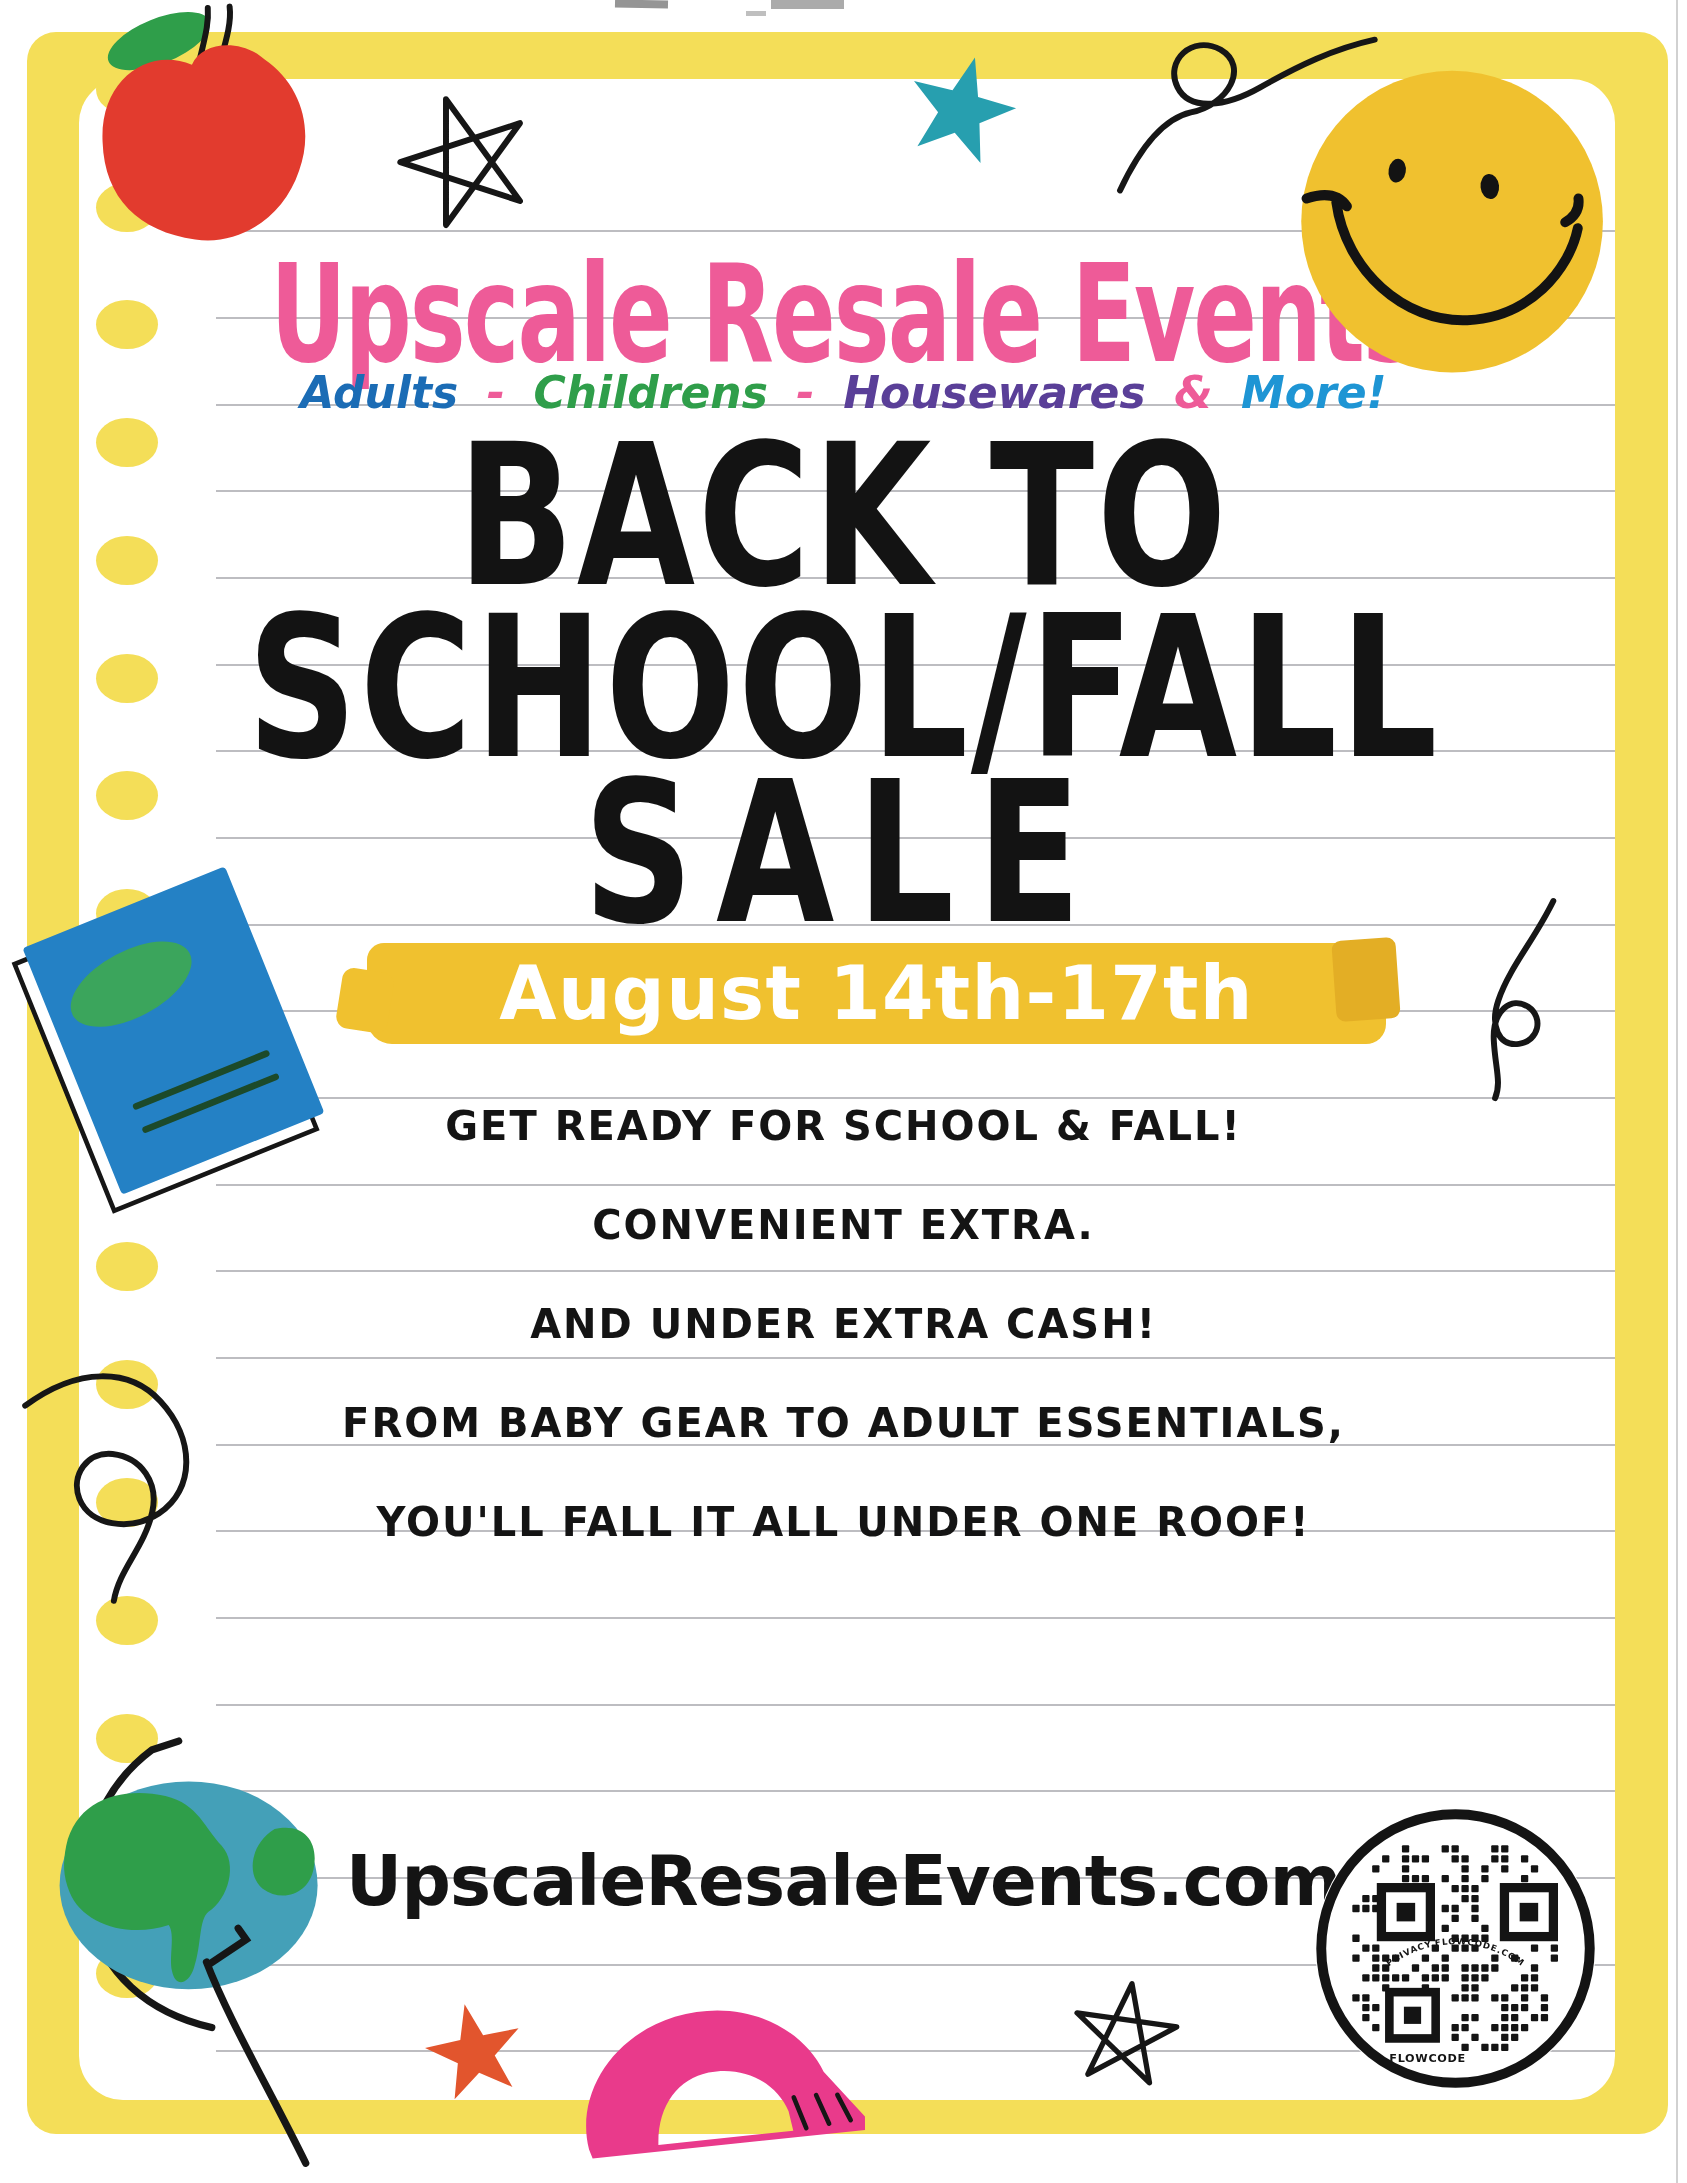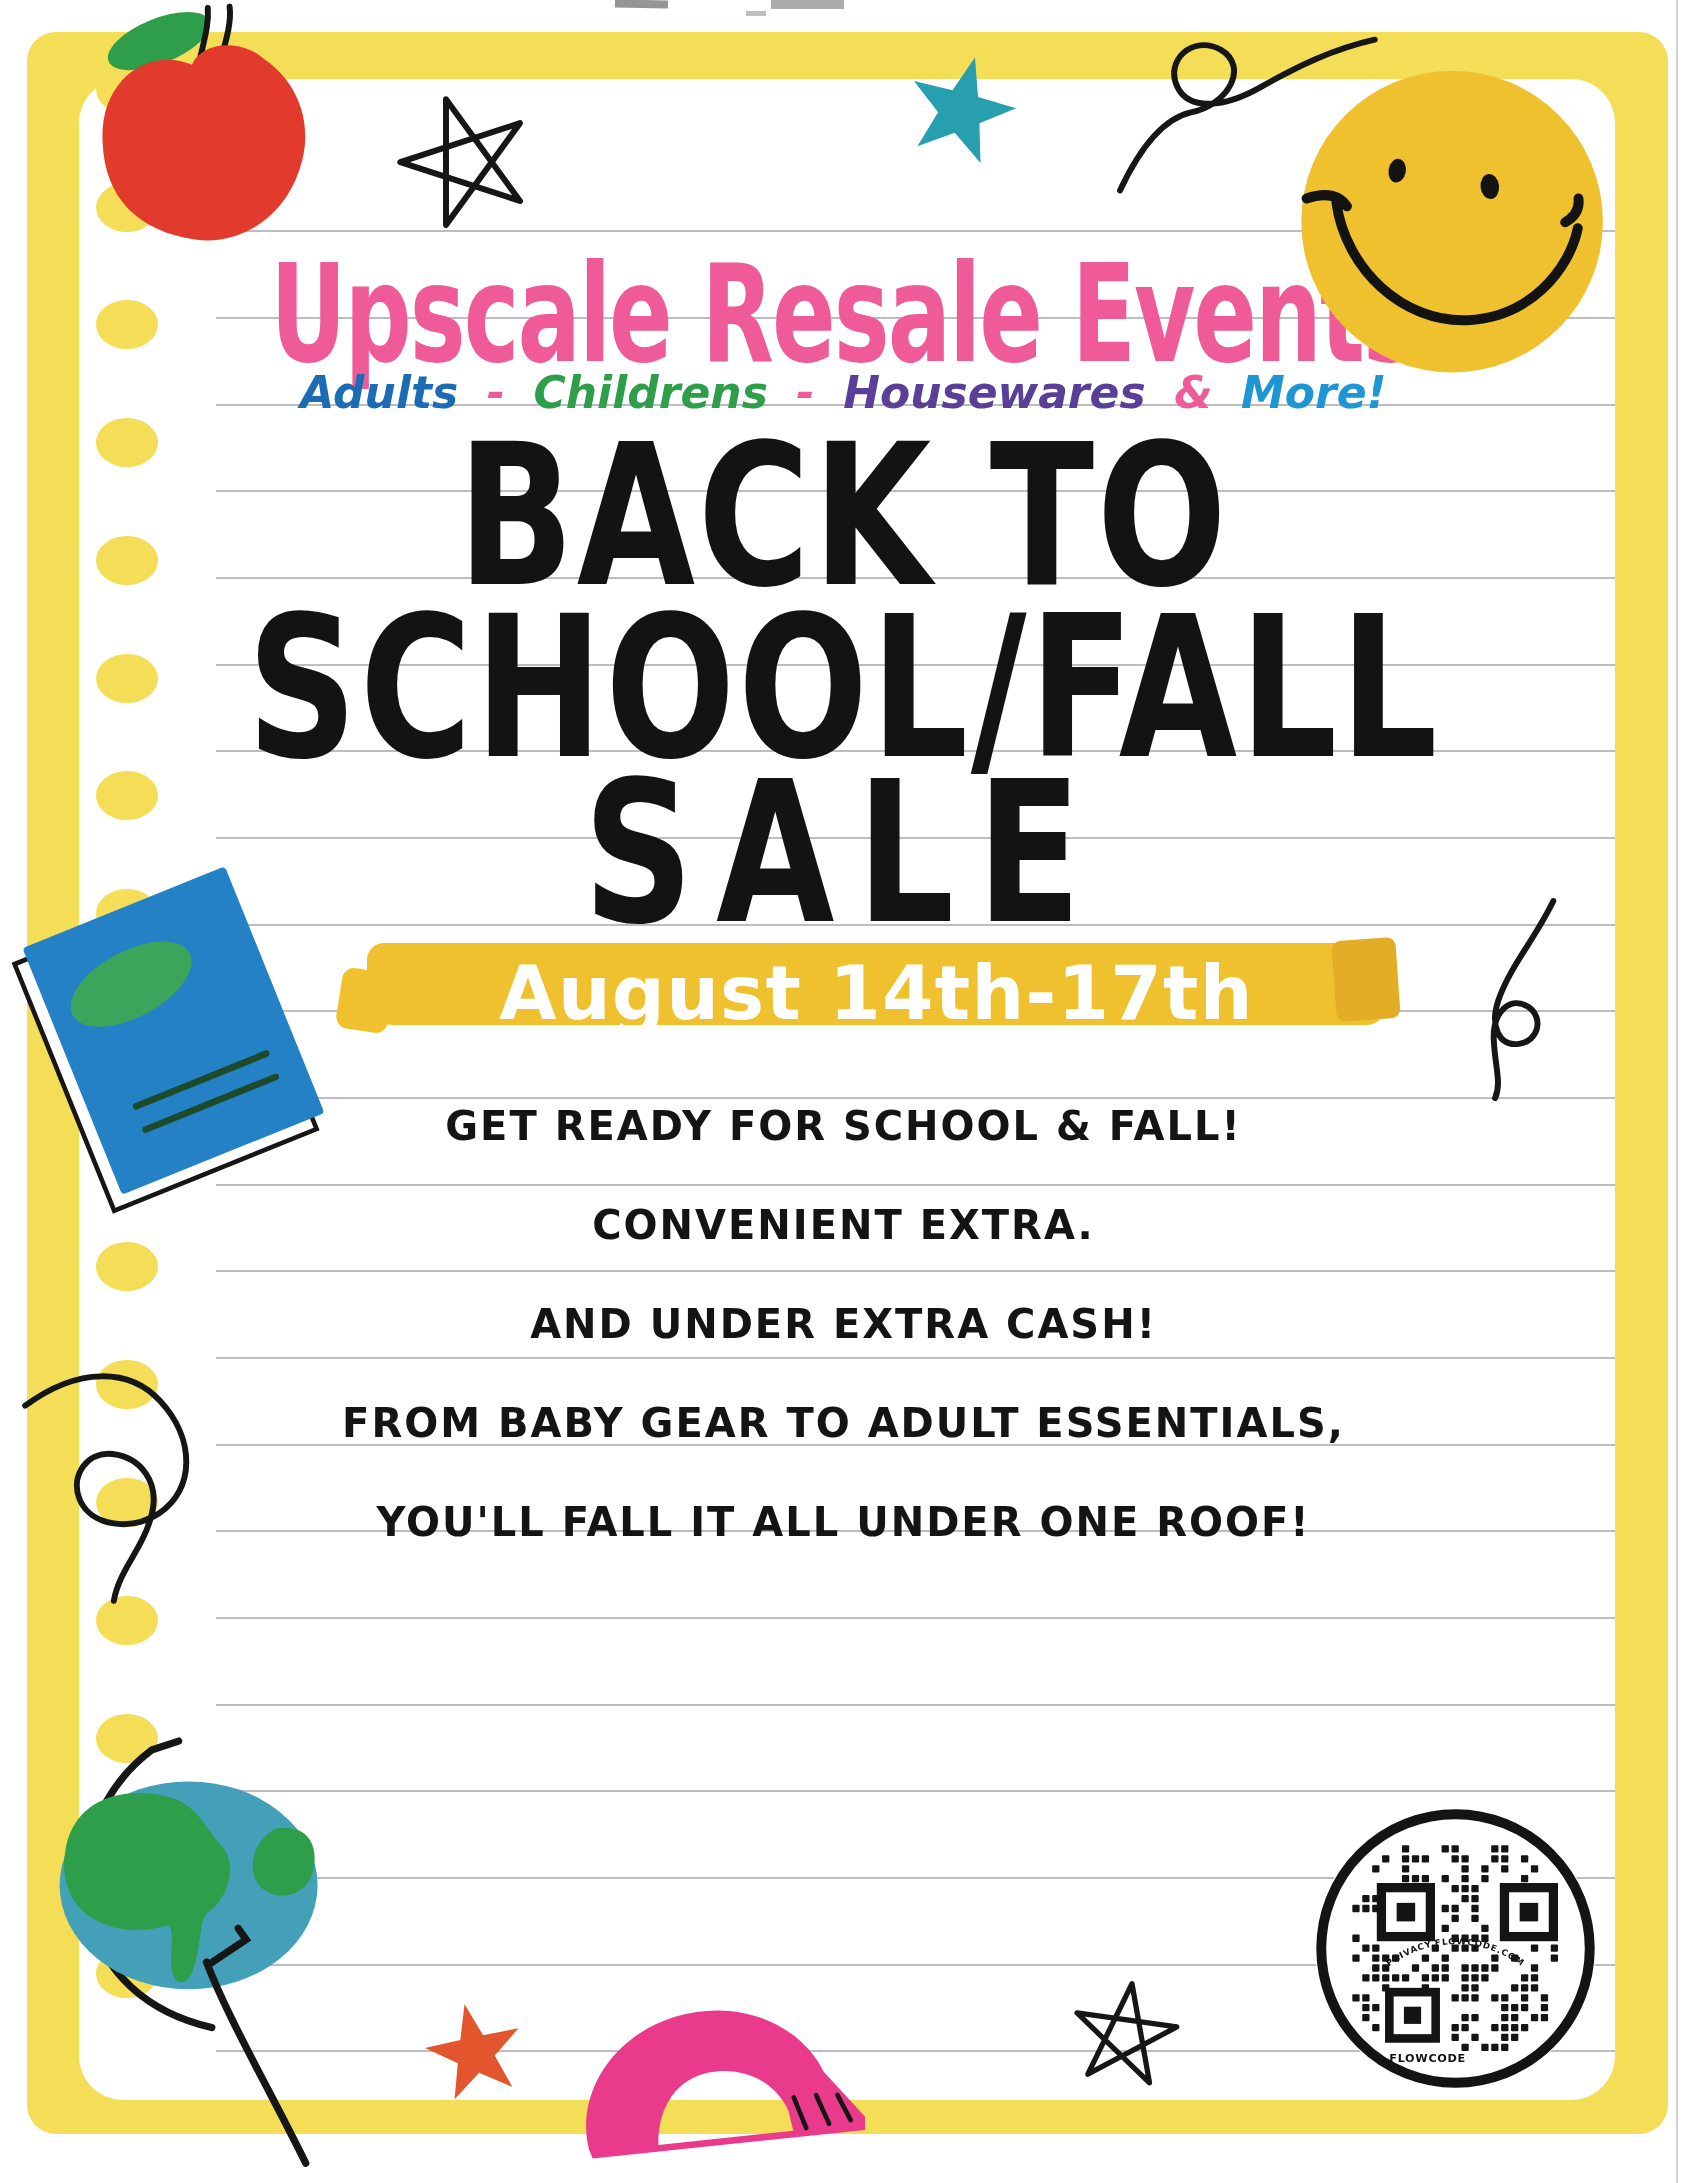--- a/index.html
+++ b/index.html
@@ -23,21 +23,21 @@
   .centered{position:absolute;left:0;width:1687px;text-align:center;color:var(--ink);}
   .brand{top:213px;font-size:94px;font-weight:bold;color:var(--pink-title);
          letter-spacing:-2px;transform:scaleY(1.45);transform-origin:center top;line-height:139px;}
   .subtitle{top:363px;font-size:44px;font-weight:bold;line-height:60px;letter-spacing:0;font-style:italic;}
   .subtitle span{margin:0 6.6px;}
   .c-blue{color:var(--blue);} .c-pink{color:var(--pink-title);} .c-green{color:var(--green);}
   .c-purple{color:var(--purple);} .c-lblue{color:var(--lightblue);}
   .headline{font-size:153px;font-weight:900;line-height:198px;letter-spacing:2.6px;
             transform:scaleY(1.28);transform-origin:center center;color:#131313;}
   .hl1{top:417px;} .hl2{top:589px;} .hl3{top:754px;letter-spacing:22.5px;}
-  .highlight{position:absolute;left:367px;top:943px;width:1019px;height:82px;
+  .highlight{position:absolute;left:367px;top:943px;width:1019px;height:101px;
              background:var(--gold);border-radius:17px 29px 20px 25px;}
   .highlight .chunk-l{position:absolute;left:-28px;top:26.5px;width:52px;height:61px;
              background:var(--gold);border-radius:12px;transform:rotate(9deg);}
   .highlight .chunk-r{position:absolute;right:-12px;top:-4px;width:64px;height:81px;
              background:var(--gold-dark);border-radius:9.3px;transform:rotate(-4deg);}
   .date-text{position:absolute;left:0;width:100%;top:0;line-height:101px;text-align:center;
              font-size:74px;font-weight:bold;color:#ffffff;letter-spacing:1.3px;}
   .body-block{position:absolute;left:86px;top:1077px;width:1515px;text-align:center;}
   .body-line{font-size:40px;font-weight:900;line-height:99px;letter-spacing:2px;color:#141414;}
   .learn{top:1786px;font-size:49px;font-weight:bold;color:var(--red);letter-spacing:0.7px;line-height:60px;}
@@ -121,20 +121,21 @@
   </div>
 
   <div class="body-block">
     <div class="body-line">GET READY FOR SCHOOL &amp; FALL!</div>
     <div class="body-line">CONVENIENT EXTRA.</div>
     <div class="body-line">AND UNDER EXTRA CASH!</div>
     <div class="body-line">FROM BABY GEAR TO ADULT ESSENTIALS,</div>
     <div class="body-line">YOU'LL FALL IT ALL UNDER ONE ROOF!</div>
   </div>
 
+  <div class="centered website">UpscaleResaleEvents.com</div>
 
   <div class="qr-wrap">
     <svg width="291" height="291" viewBox="0 0 440 440">
       <circle cx="220" cy="220" r="212" fill="#ffffff"></circle>
       <circle cx="220" cy="220" r="203" fill="none" stroke="#141414" stroke-width="15"></circle>
       <g id="qr-modules" fill="#141414">
           <rect x="64" y="154" width="11" height="11" rx="1.5"></rect>
           <rect x="64" y="199" width="11" height="11" rx="1.5"></rect>
           <rect x="64" y="229" width="11" height="11" rx="1.5"></rect>
           <rect x="64" y="289" width="11" height="11" rx="1.5"></rect>

